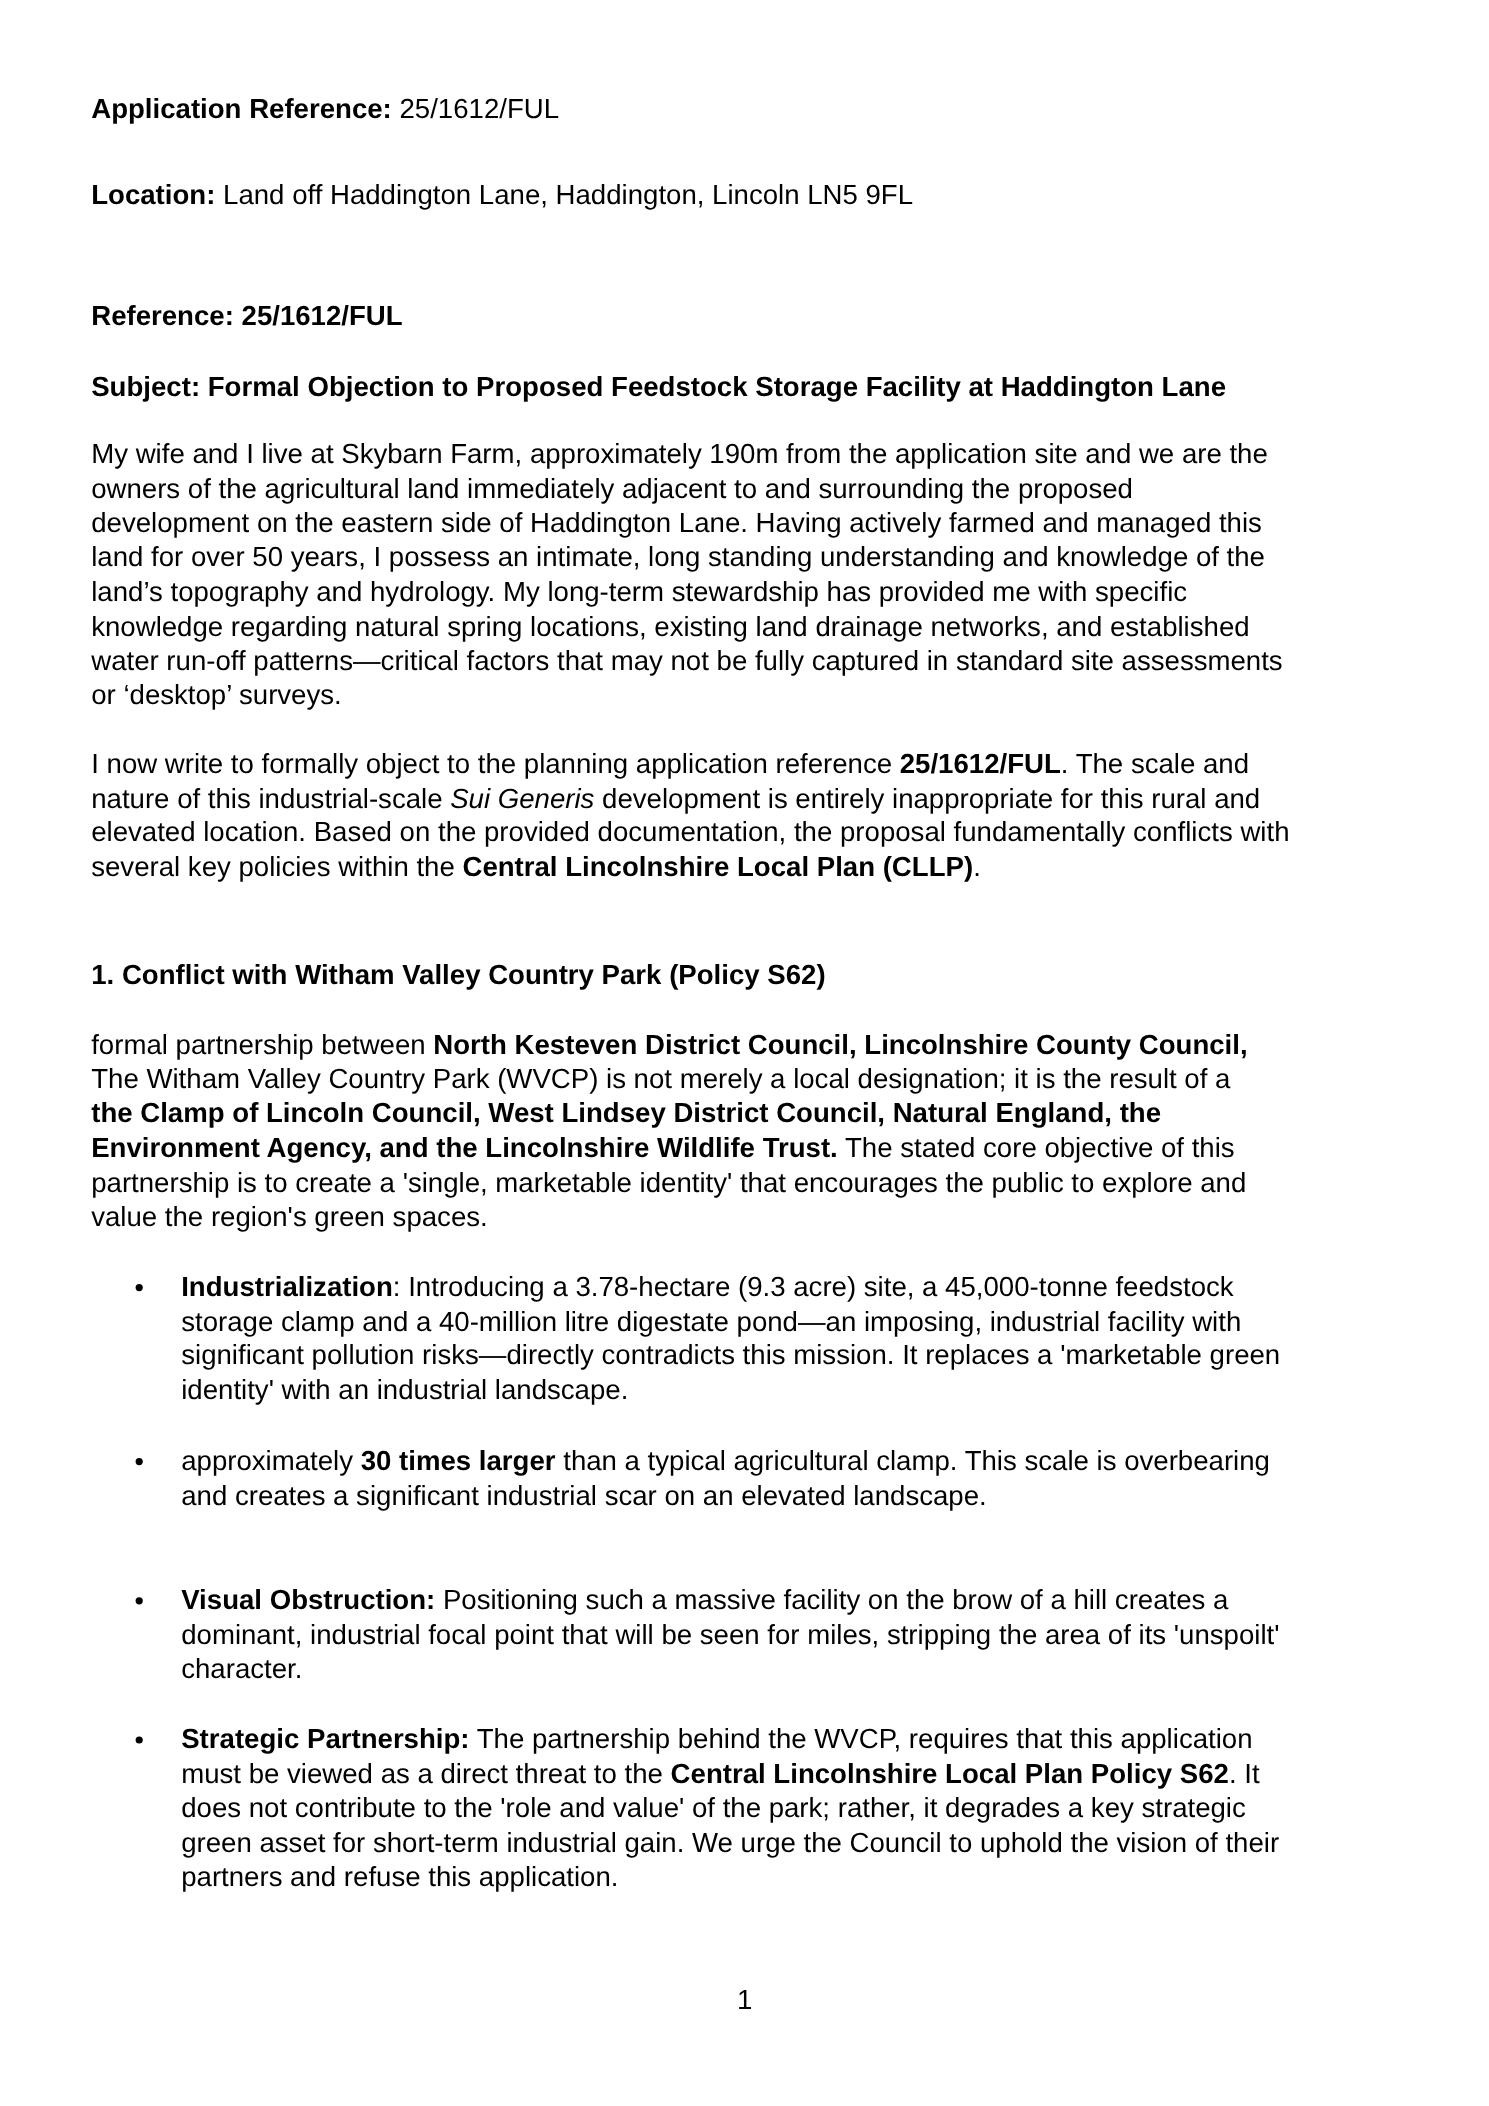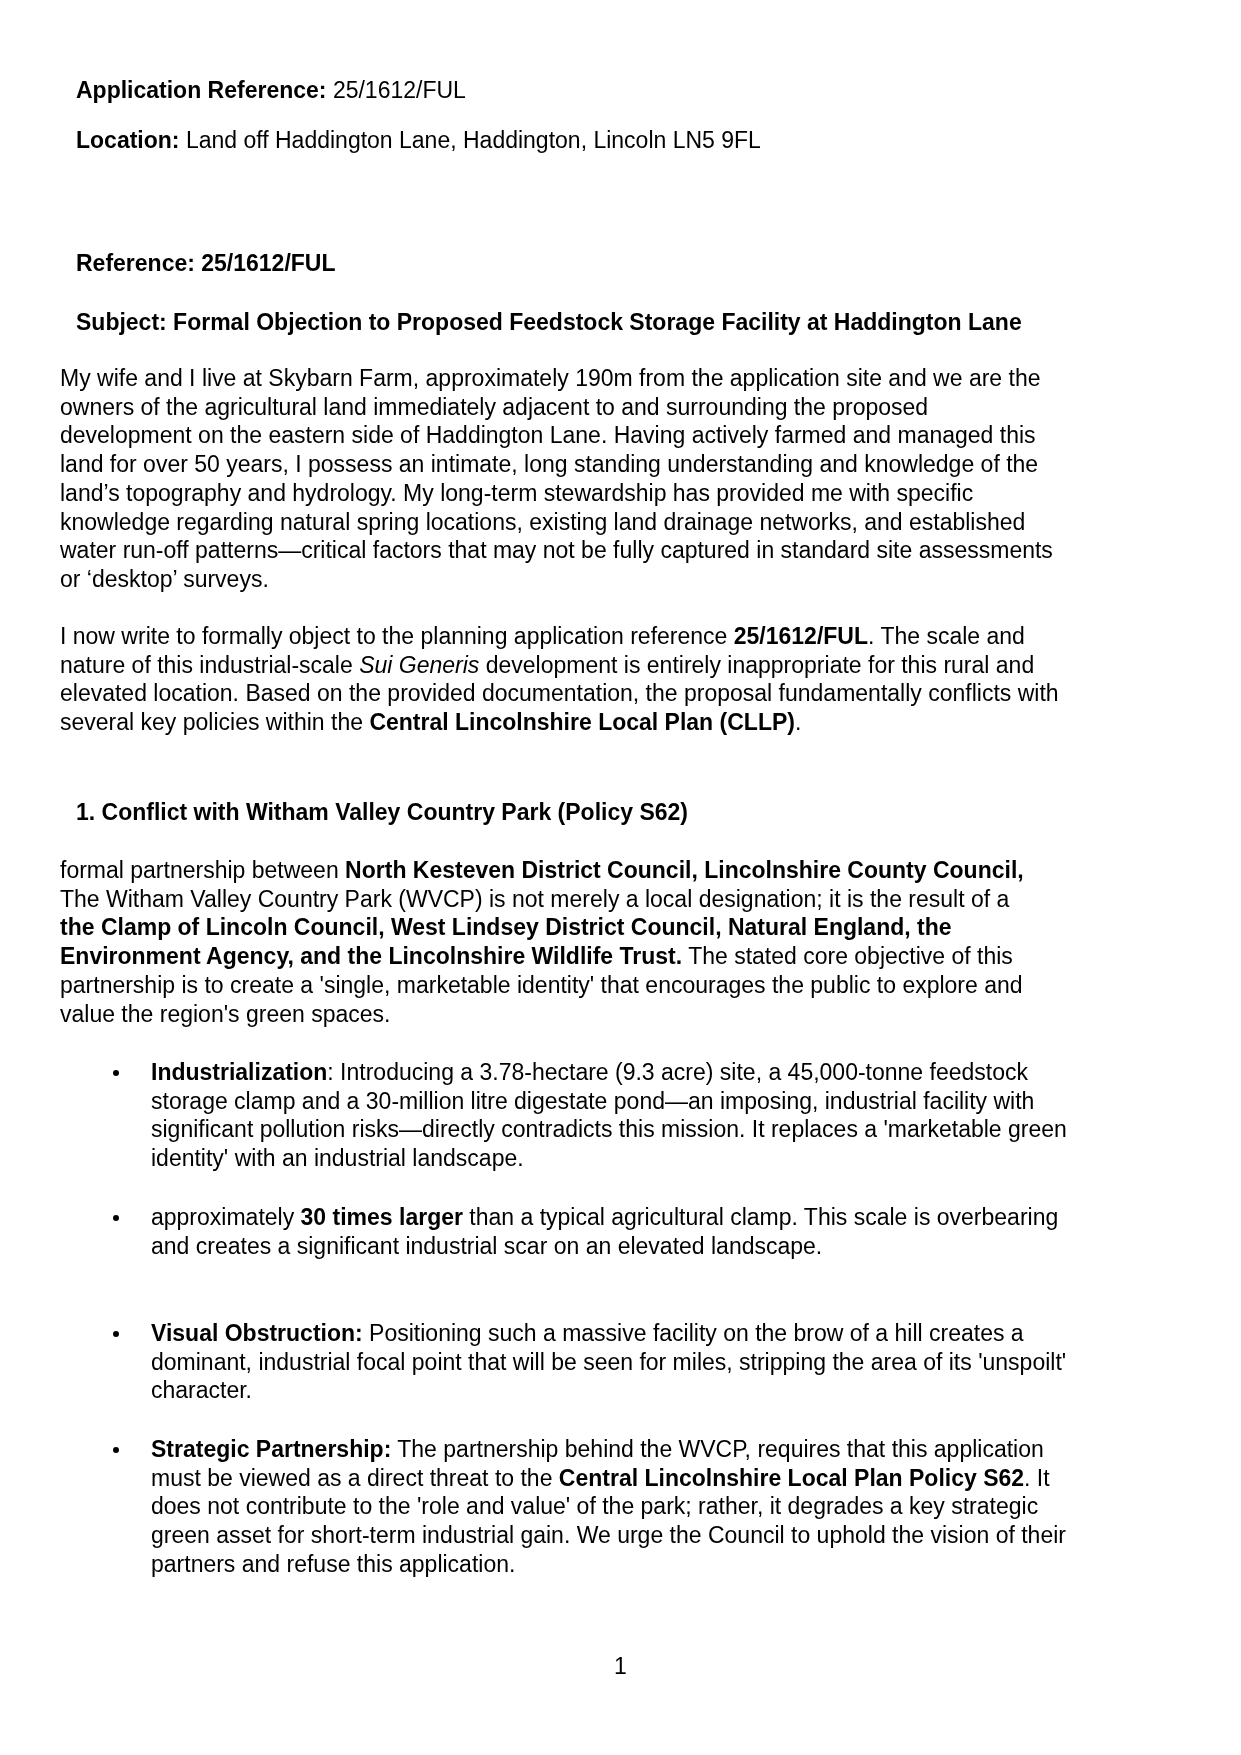--- a/index.html
+++ b/index.html
@@ -1,38 +1,38 @@
 <!DOCTYPE html>
 <html><head>
 <meta charset="utf-8">
 <style>
   html, body { margin: 0; padding: 0; background: #ffffff; }
   body { width: 1241px; height: 1755px; position: relative; overflow: hidden;
          font-family: "Liberation Sans", sans-serif; color: #000; }
   .page { position: absolute; left: 0; top: 0; width: 1241px; height: 1755px; border-radius: 26px; }
   .line { position: absolute; left: 76px; font-size: 23px; line-height: 29px; white-space: nowrap; }
-  .para { position: absolute; left: 60px; width: 1090px; font-size: 23px; line-height: 28.7px; }
+  .para { position: absolute; left: 76px; width: 1090px; font-size: 23px; line-height: 28.7px; }
   .para span.l { display: block; white-space: nowrap; }
   b { font-weight: bold; }
   i { }
   .bullet { position: absolute; left: 113px; font-size: 23px; line-height: 28.7px; }
   .bullet .dot { position: absolute; left: 0; top: 0; width: 20px; }
   .bullet .dot::before { content: ""; position: absolute; left: 0; top: 12px; width: 6px; height: 6px; border-radius: 50%; background: #000; }
   .bullet .body { position: absolute; left: 38px; width: 1000px; }
   .bullet .body span.l { display: block; white-space: nowrap; }
   .pagenum { position: absolute; left: 0; width: 1241px; text-align: center; top: 1652px; font-size: 23px; line-height: 28px; }
 </style>
 </head>
 <body>
 
 <div class="page">
 
   <div class="line" style="top:76px"><b>Application Reference:</b><span> 25/1612/FUL</span></div>
 
-  <div class="line" style="top:126px"><b>Location:</b><span> Land off Haddington Lane, Haddington, Lincoln LN5 9FL</span></div>
+  <div class="line" style="top:148px"><b>Location:</b><span> Land off Haddington Lane, Haddington, Lincoln LN5 9FL</span></div>
 
 
   <div class="line" style="top:249px"><b>Reference: 25/1612/FUL</b></div>
 
   <div class="line" style="top:308px"><b>Subject: Formal Objection to Proposed Feedstock Storage Facility at Haddington Lane</b></div>
 
   <div class="para" style="top:364px">
     <span class="l">My wife and I live at Skybarn Farm, approximately 190m from the application site and we are the</span>
     <span class="l">owners of the agricultural land immediately adjacent to and surrounding the proposed</span>
     <span class="l">development on the eastern side of Haddington Lane. Having actively farmed and managed this</span>
@@ -58,21 +58,21 @@
     <span class="l"><b>the Clamp of Lincoln Council, West Lindsey District Council, Natural England, the</b></span>
     <span class="l"><b>Environment Agency, and the Lincolnshire Wildlife Trust.</b><span> The stated core objective of this</span></span>
     <span class="l">partnership is to create a 'single, marketable identity' that encourages the public to explore and</span>
     <span class="l">value the region's green spaces.</span>
   </div>
 
   <div class="bullet" style="top:1058px">
     <span class="dot"></span>
     <div class="body">
       <span class="l"><b>Industrialization</b><span>: Introducing a 3.78-hectare (9.3 acre) site, a 45,000-tonne feedstock</span></span>
-      <span class="l">storage clamp and a 30-million litre digestate pond—an imposing, industrial facility with</span>
+      <span class="l">storage clamp and a 40-million litre digestate pond—an imposing, industrial facility with</span>
       <span class="l">significant pollution risks—directly contradicts this mission. It replaces a 'marketable green</span>
       <span class="l">identity' with an industrial landscape.</span>
     </div>
   </div>
 
   <div class="bullet" style="top:1203px">
     <span class="dot"></span>
     <div class="body">
       <span class="l"><span>approximately </span><b>30 times larger</b><span> than a typical agricultural clamp. This scale is overbearing</span></span>
       <span class="l">and creates a significant industrial scar on an elevated landscape.</span>

